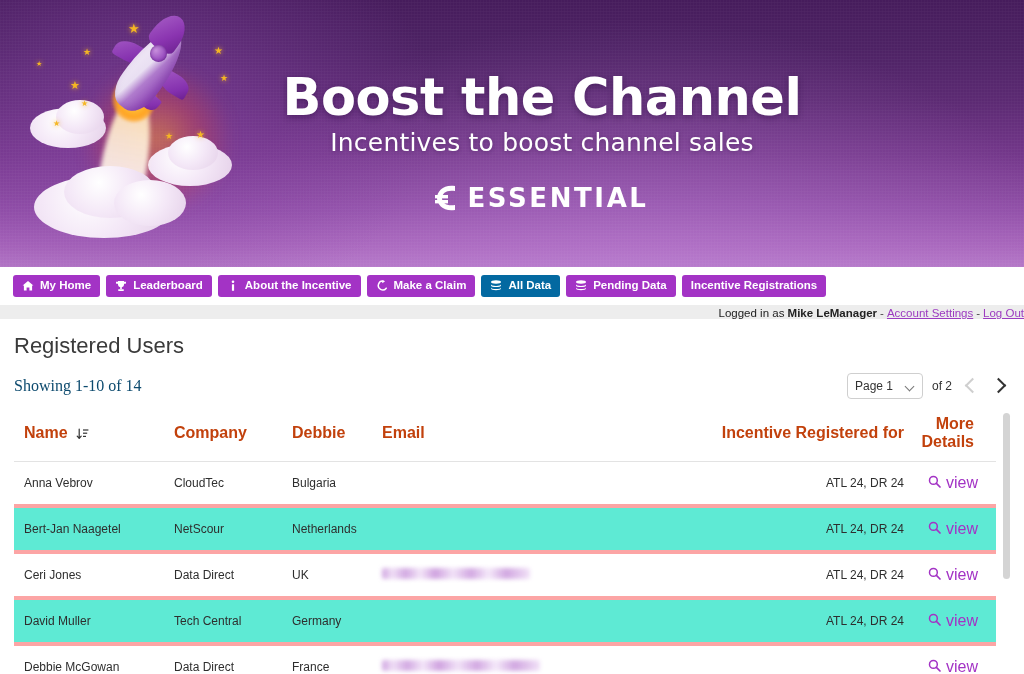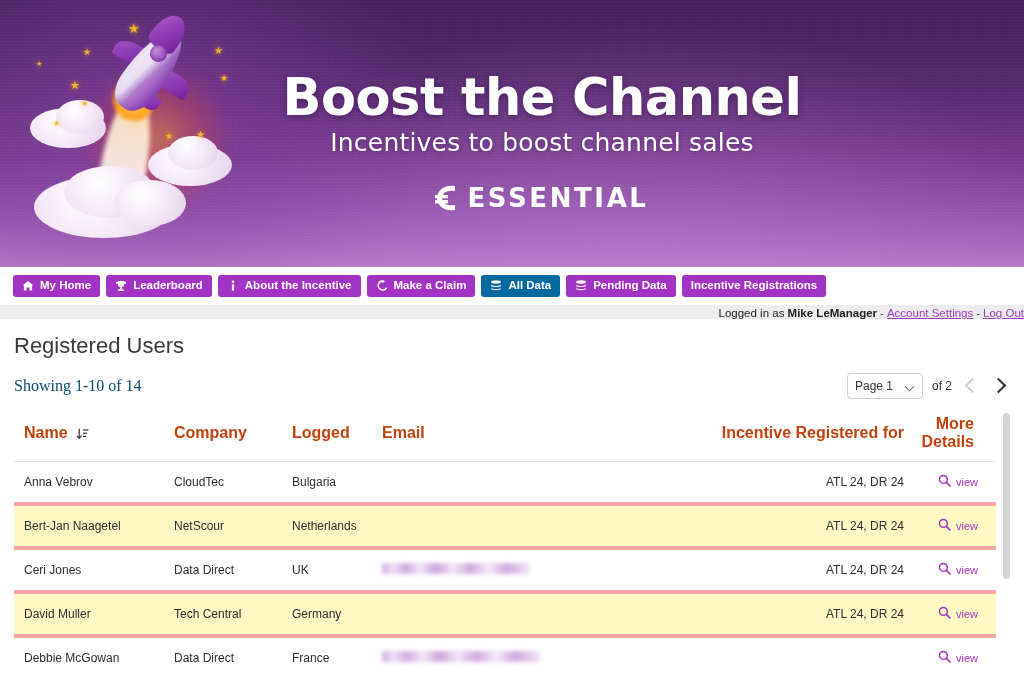--- a/index.html
+++ b/index.html
@@ -191,21 +191,21 @@
   th {
     text-align: left; font-size: 16px; font-weight: 700; color: #c2410c;
     padding: 6px 0 10px 10px; border-bottom: 1px solid #e3e3e3;
   }
   th.right { text-align: right; padding-right: 22px; }
   td {
     font-size: 12px; color: #2e2e2e;
     padding: 12px 0 12px 10px; border-bottom: 4px solid #fca5a5;
     overflow: hidden; white-space: nowrap;
   }
-  tr.alt td { background: #fef9c3; }
+  tr.alt td { background: #5eead4; }
   .c-name { width: 150px; }
   .c-company { width: 118px; }
   .c-country { width: 90px; }
   .c-email { width: 192px; }
   .c-inc { width: 340px; text-align: right; }
   .c-more { width: 92px; }
 
   .sort-ico { display: inline-block; width: 13px; height: 12px; margin-left: 4px;
               vertical-align: -2px; }
 
@@ -216,21 +216,21 @@
        rgba(178,108,205,.58) 16%, rgba(212,160,230,.26) 26%,
        rgba(175,100,202,.60) 36%, rgba(208,155,228,.28) 48%,
        rgba(180,110,206,.60) 60%, rgba(214,165,232,.24) 72%,
        rgba(176,104,203,.58) 84%, rgba(210,158,229,.30) 100%);
     filter: blur(2.1px);
   }
 
   .view-cell { text-align: right; padding-right: 18px; }
   .view-link {
     display: inline-flex; align-items: center; gap: 5px;
-    color: #a333c5; font-size: 11px; text-decoration: none; cursor: pointer;
+    color: #a333c5; font-size: 16px; text-decoration: none; cursor: pointer;
   }
   .mag { width: 13px; height: 13px; }
 
   
   .vscroll {
     position: absolute; right: 0px; top: 2px; width: 7px; height: 252px;
     background: transparent;
   }
   .vthumb {
     position: absolute; top: 2px; left: 0; width: 7px; height: 166px;
@@ -389,21 +389,21 @@
             <span class="sort-ico">
               <svg width="13" height="12" viewBox="0 0 13 12">
                 <path d="M3.2 1 L3.2 10.4 M3.2 10.4 L1.2 8.2 M3.2 10.4 L5.2 8.2" stroke="#333" stroke-width="1.2" fill="none" stroke-linecap="round"></path>
                 <rect x="7" y="1.4" width="5.4" height="1.2" fill="#333"></rect>
                 <rect x="7" y="4.6" width="4.2" height="1.2" fill="#333"></rect>
                 <rect x="7" y="7.8" width="3" height="1.2" fill="#333"></rect>
               </svg>
             </span>
           </th>
           <th class="c-company">Company</th>
-          <th class="c-country">Logged</th>
+          <th class="c-country">Debbie</th>
           <th class="c-email">Email</th>
           <th class="c-inc">Incentive Registered for</th>
           <th class="c-more right">More Details</th>
         </tr>
       </thead>
       <tbody id="rows-host">
           <tr>
             <td class="c-name">Anna Vebrov</td>
             <td class="c-company">CloudTec</td>
             <td class="c-country">Bulgaria</td>

